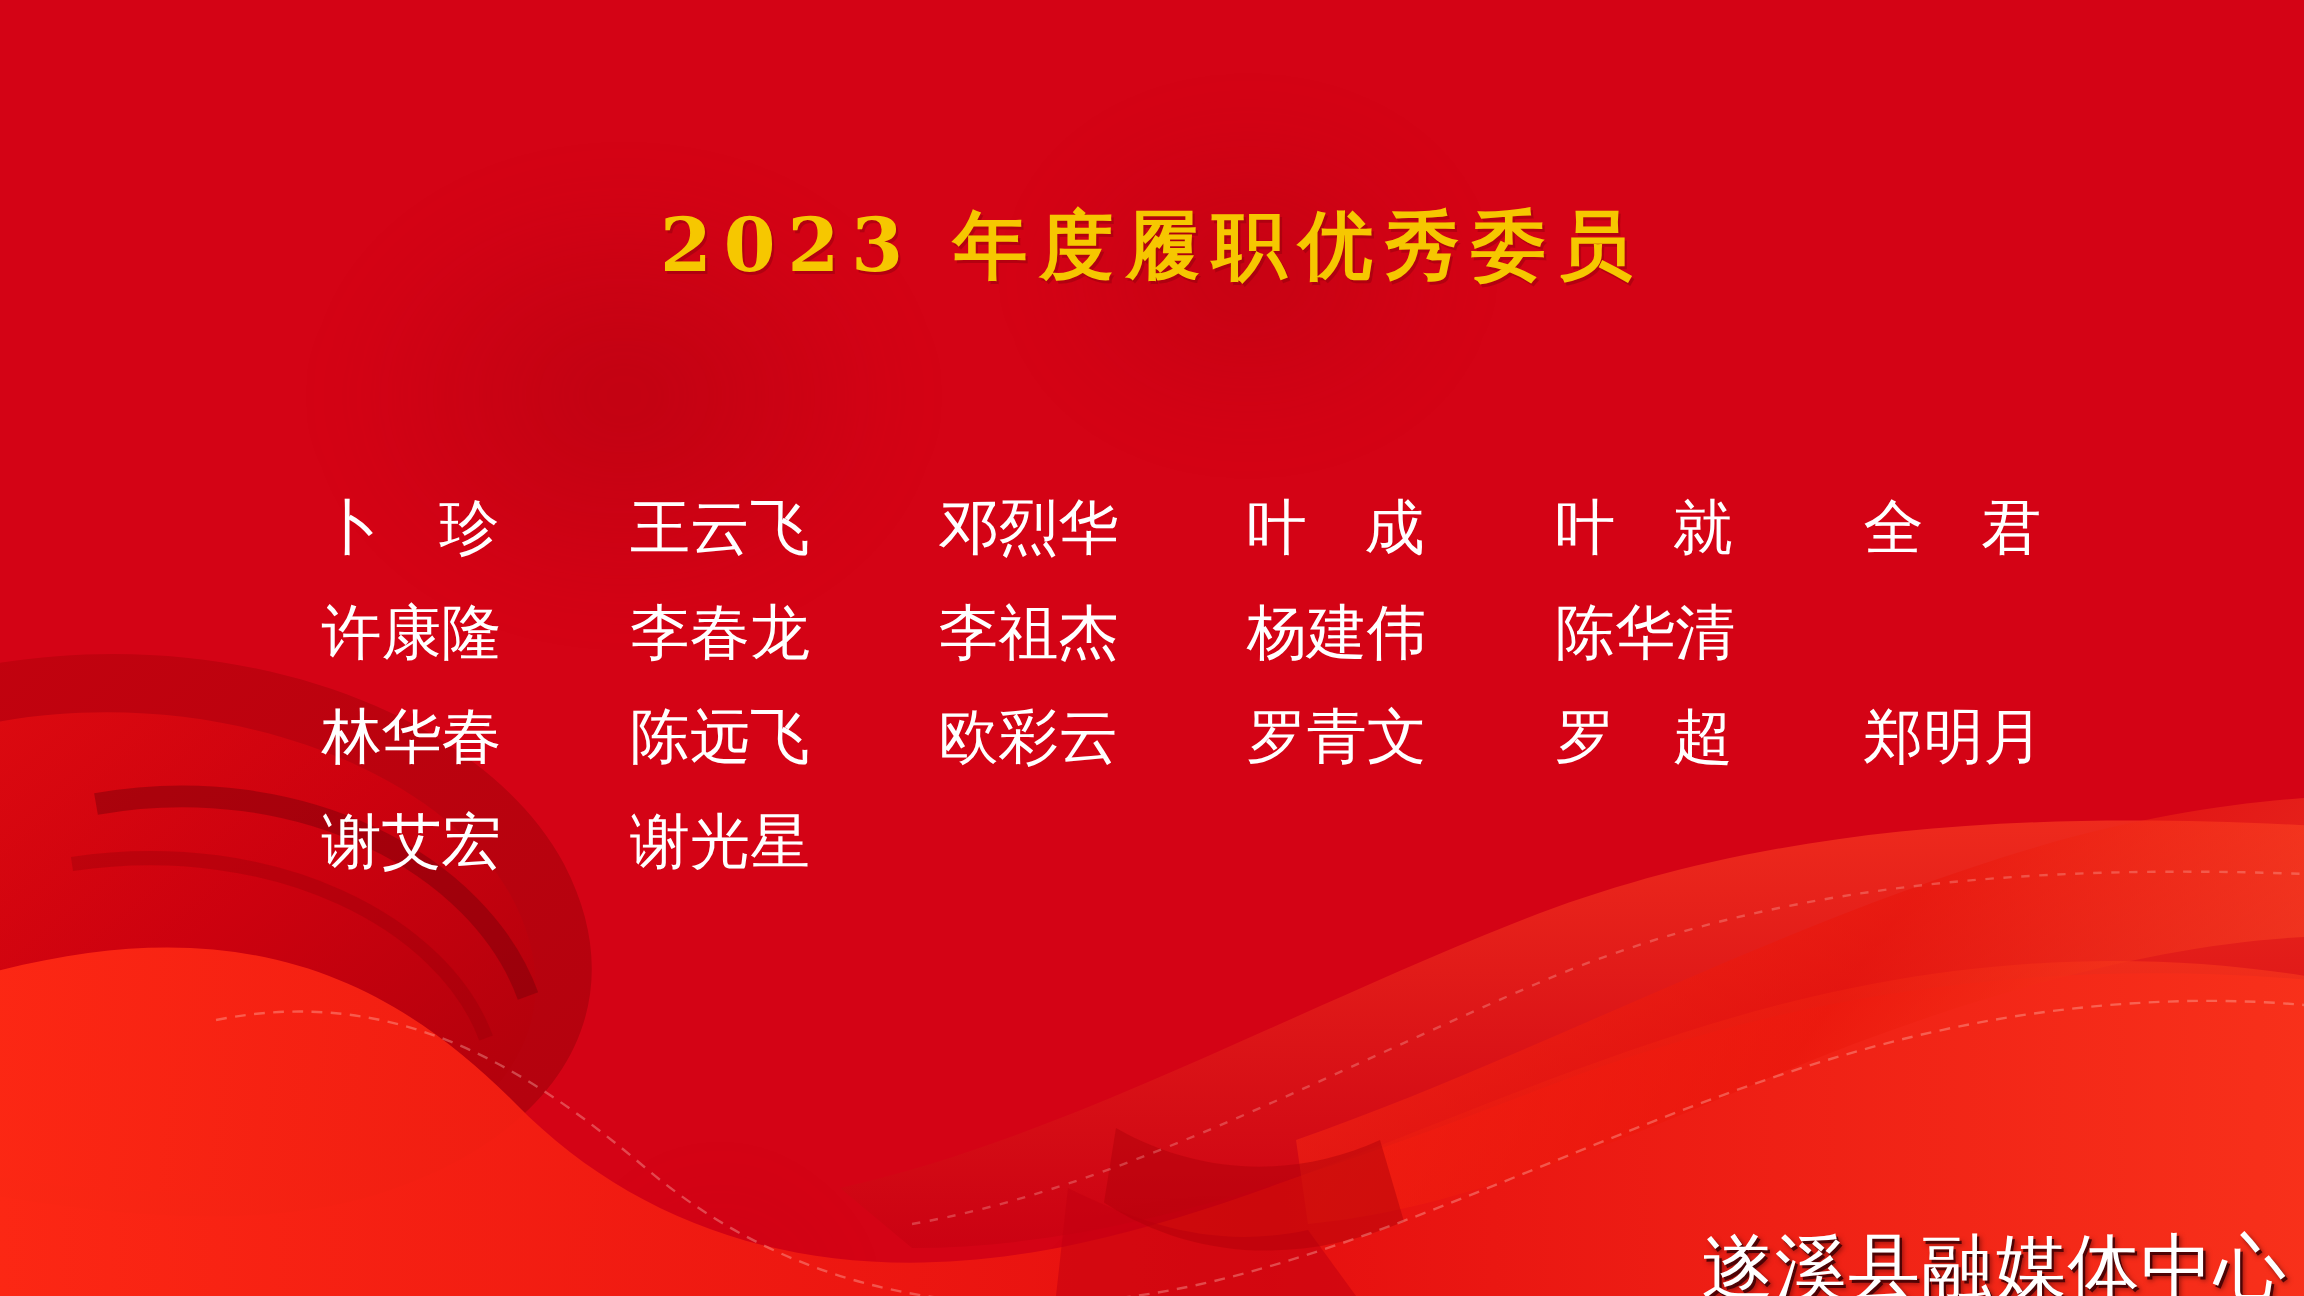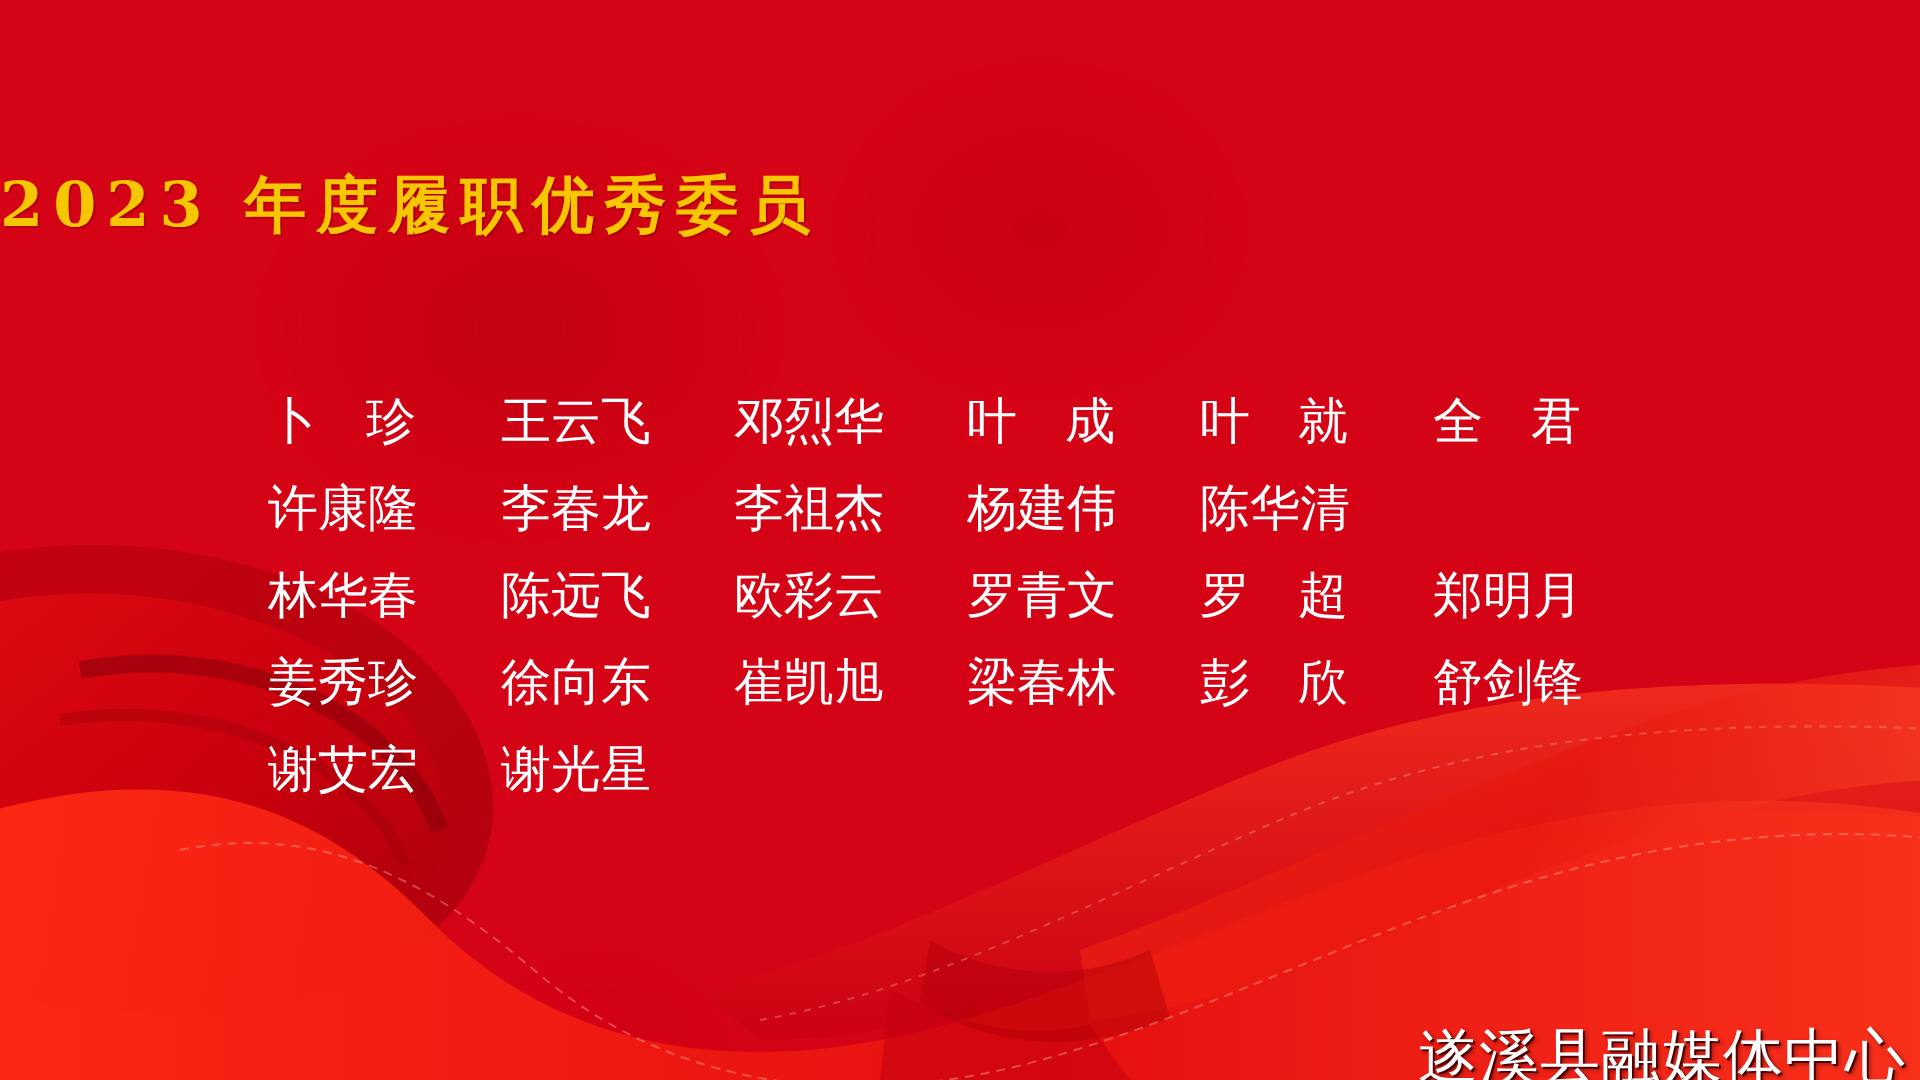--- a/index.html
+++ b/index.html
@@ -46,21 +46,21 @@
     height: 560px;
     pointer-events: none;
   }
 
   
   .title-wrap {
     position: absolute;
     left: 0;
     right: 0;
     top: 172px;
-    text-align: left;
+    text-align: center;
   }
   .title {
     display: inline-block;
     color: #f6c700;
     font-family: "DejaVu Serif", "Liberation Serif", serif;
     font-weight: 700;
     font-size: 62px;
     letter-spacing: 10px;
     line-height: 1.05;
     text-shadow: 2px 2px 0 rgba(120,0,10,0.35);
@@ -70,20 +70,22 @@
   
   .names {
     position: absolute;
     left: 268px;
     top: 396px;
     width: 1400px;
   }
   .name-row {
     display: flex;
     height: 87px;
+    align-items: center;
+    gap: 24px;
   }
   .name-cell {
     width: 233px;
     flex: 0 0 233px;
     color: #ffffff;
     font-size: 50px;
     font-weight: 400;
     line-height: 1;
     text-align: left;
     white-space: nowrap;
@@ -209,28 +211,20 @@
 
     <div class="name-row">
       <div class="name-cell">林华春</div>
       <div class="name-cell">陈远飞</div>
       <div class="name-cell">欧彩云</div>
       <div class="name-cell">罗青文</div>
       <div class="name-cell spread">罗超</div>
       <div class="name-cell">郑明月</div>
     </div>
 
-    <div class="name-row">
-      <div class="name-cell">姜秀珍</div>
-      <div class="name-cell">徐向东</div>
-      <div class="name-cell">崔凯旭</div>
-      <div class="name-cell">梁春林</div>
-      <div class="name-cell spread">彭欣</div>
-      <div class="name-cell">舒剑锋</div>
-    </div>
 
     <div class="name-row">
       <div class="name-cell">谢艾宏</div>
       <div class="name-cell">谢光星</div>
       <div class="name-cell empty"></div>
       <div class="name-cell empty"></div>
       <div class="name-cell empty"></div>
       <div class="name-cell empty"></div>
     </div>
 

